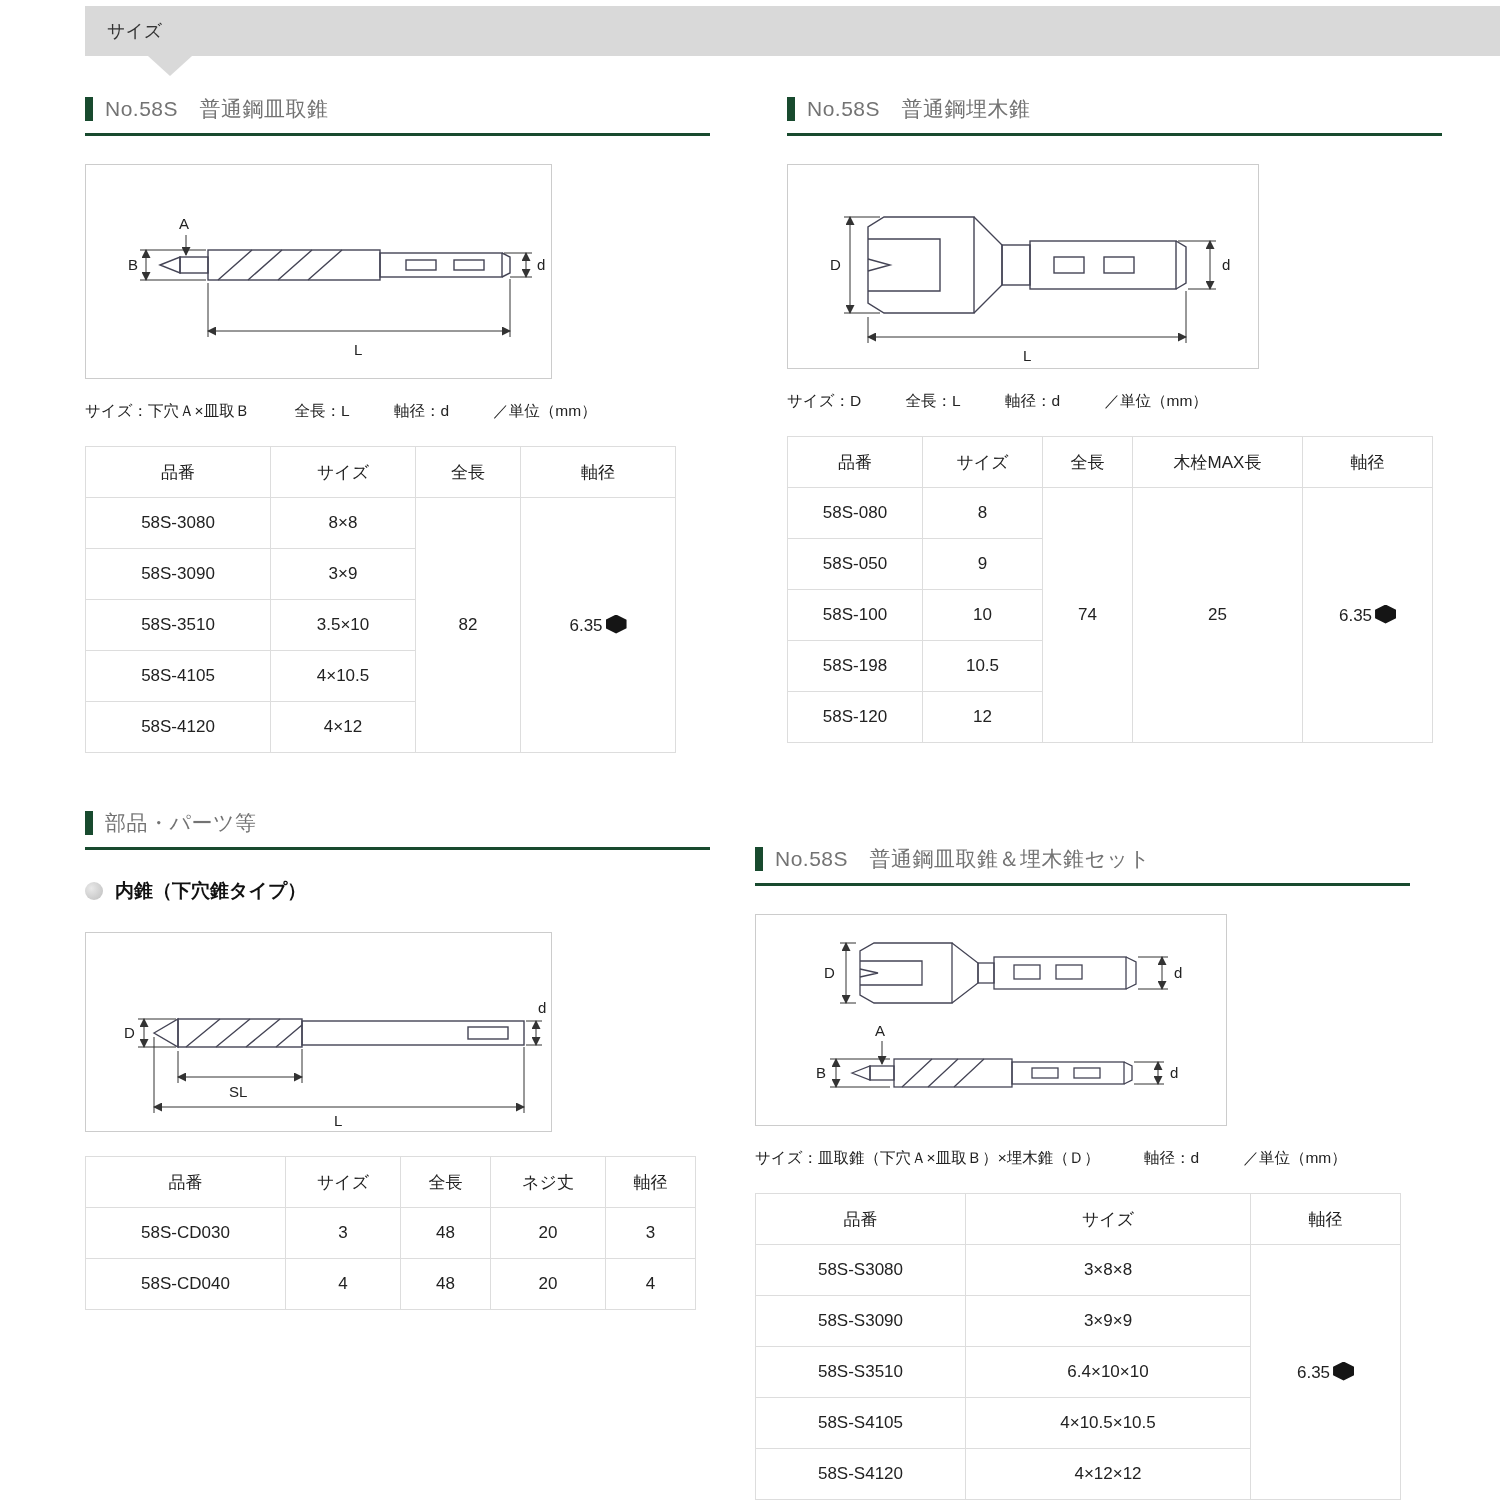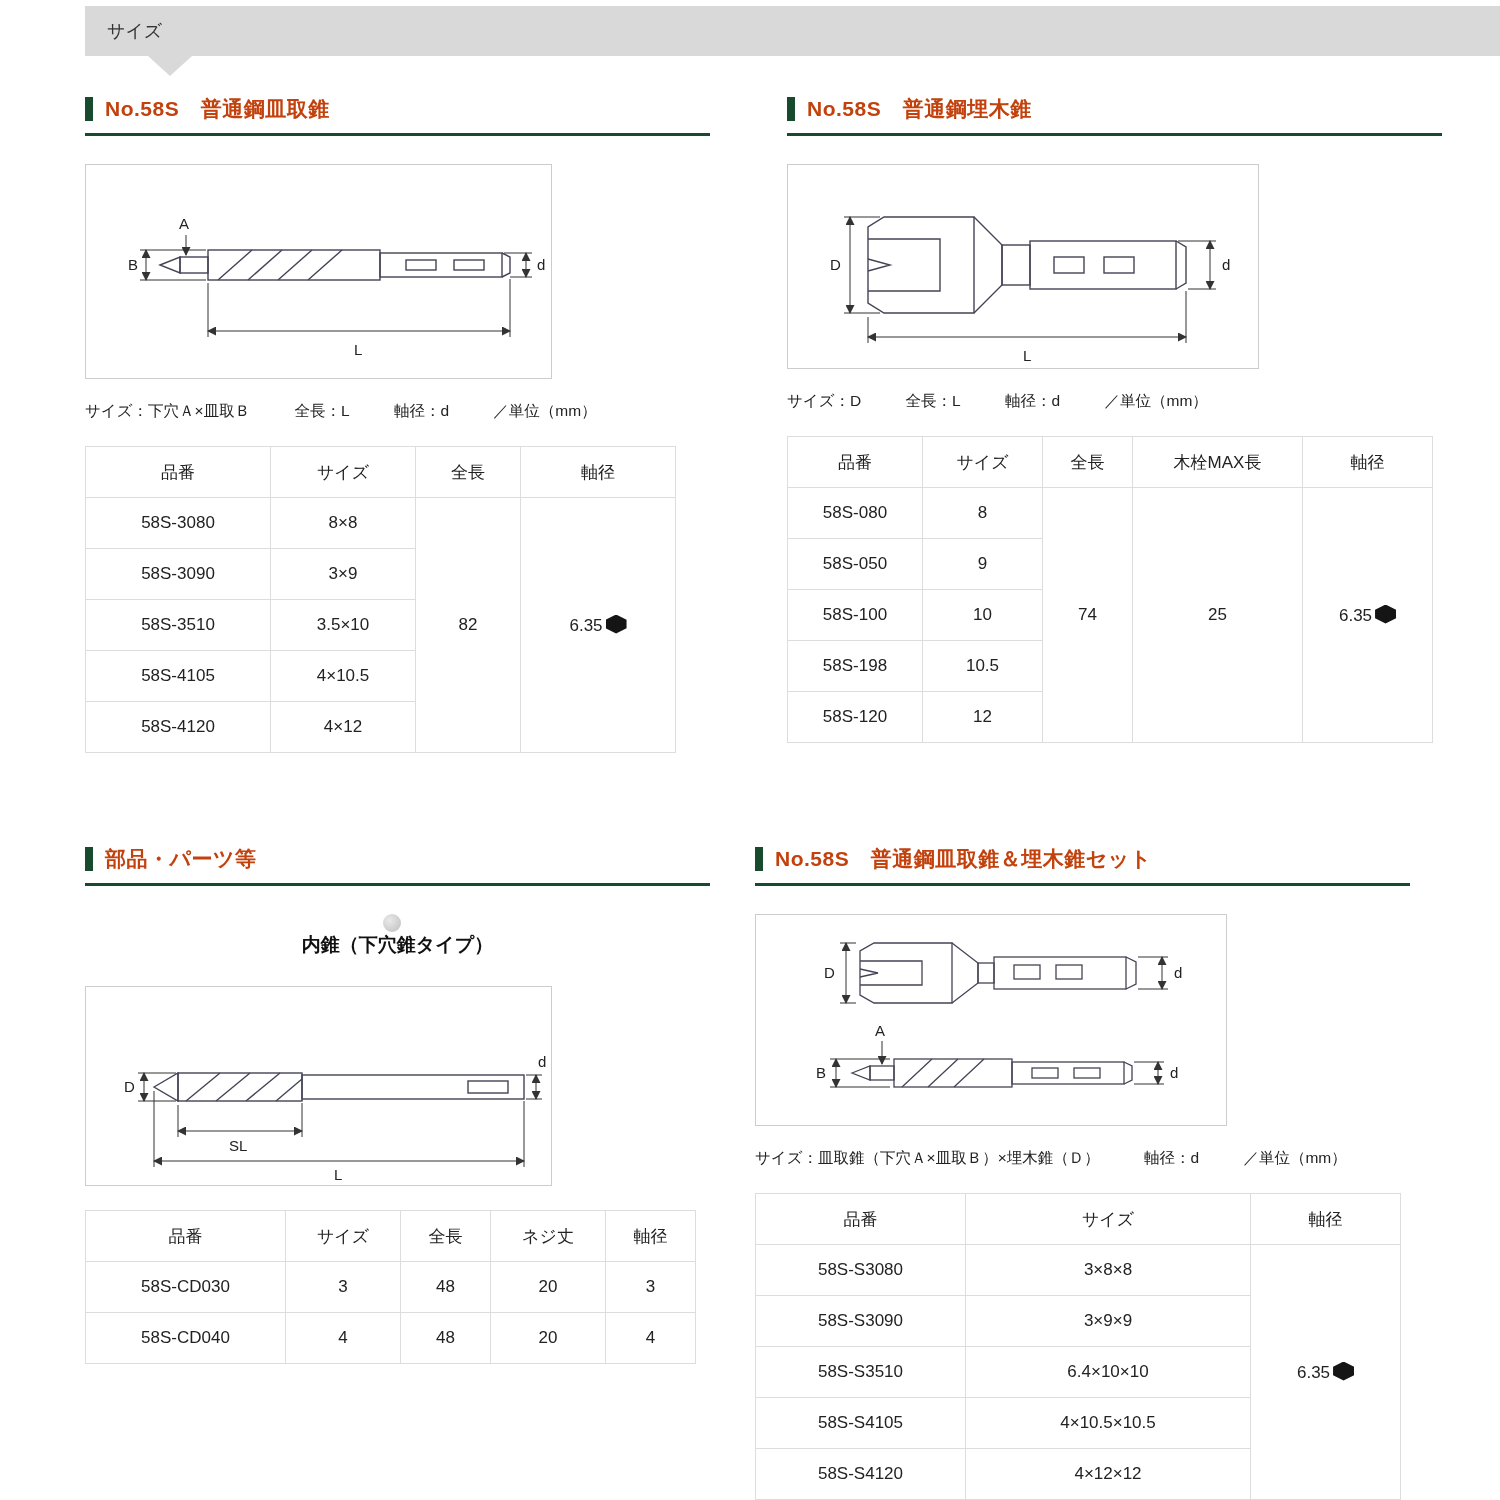--- a/index.html
+++ b/index.html
@@ -20,33 +20,33 @@
   }
   .tab-pointer{
     position:absolute;left:148px;top:56px;width:0;height:0;
     border-left:22px solid transparent;border-right:22px solid transparent;
     border-top:20px solid #d9d9d9;
   }
   
   .section{position:absolute;}
   #sec1{left:85px;top:95px;width:625px;}
   #sec2{left:787px;top:95px;width:655px;}
-  #sec3{left:85px;top:845px;width:625px;}
+  #sec3{left:85px;top:809px;width:625px;}
   #sec4{left:755px;top:845px;width:655px;}
   .sec-head{
     display:flex;align-items:center;
     border-bottom:3px solid var(--green);
     padding-bottom:10px;
   }
   .sec-head .bar{
     width:8px;height:24px;background:var(--green);
     margin-right:12px;flex:none;
   }
-  .sec-head h2{margin:0;font-size:21px;font-weight:bold;color:#c2410c;letter-spacing:.5px;}
-  .subhead{display:flex;align-items:center;margin-top:28px;flex-direction:column;}
+  .sec-head h2{margin:0;font-size:21px;font-weight:normal;color:#737373;letter-spacing:.5px;}
+  .subhead{display:flex;align-items:center;margin-top:28px;}
   .subhead .dot{
     width:18px;height:18px;border-radius:50%;
     background:radial-gradient(circle at 35% 35%, #e9e9e9, #bdbdbd);
     margin-right:12px;flex:none;
   }
   .subhead h3{margin:0;font-size:19px;font-weight:bold;color:#111;}
   
   .diag{
     border:1px solid #ccc;background:#fff;
     display:flex;align-items:center;justify-content:center;

